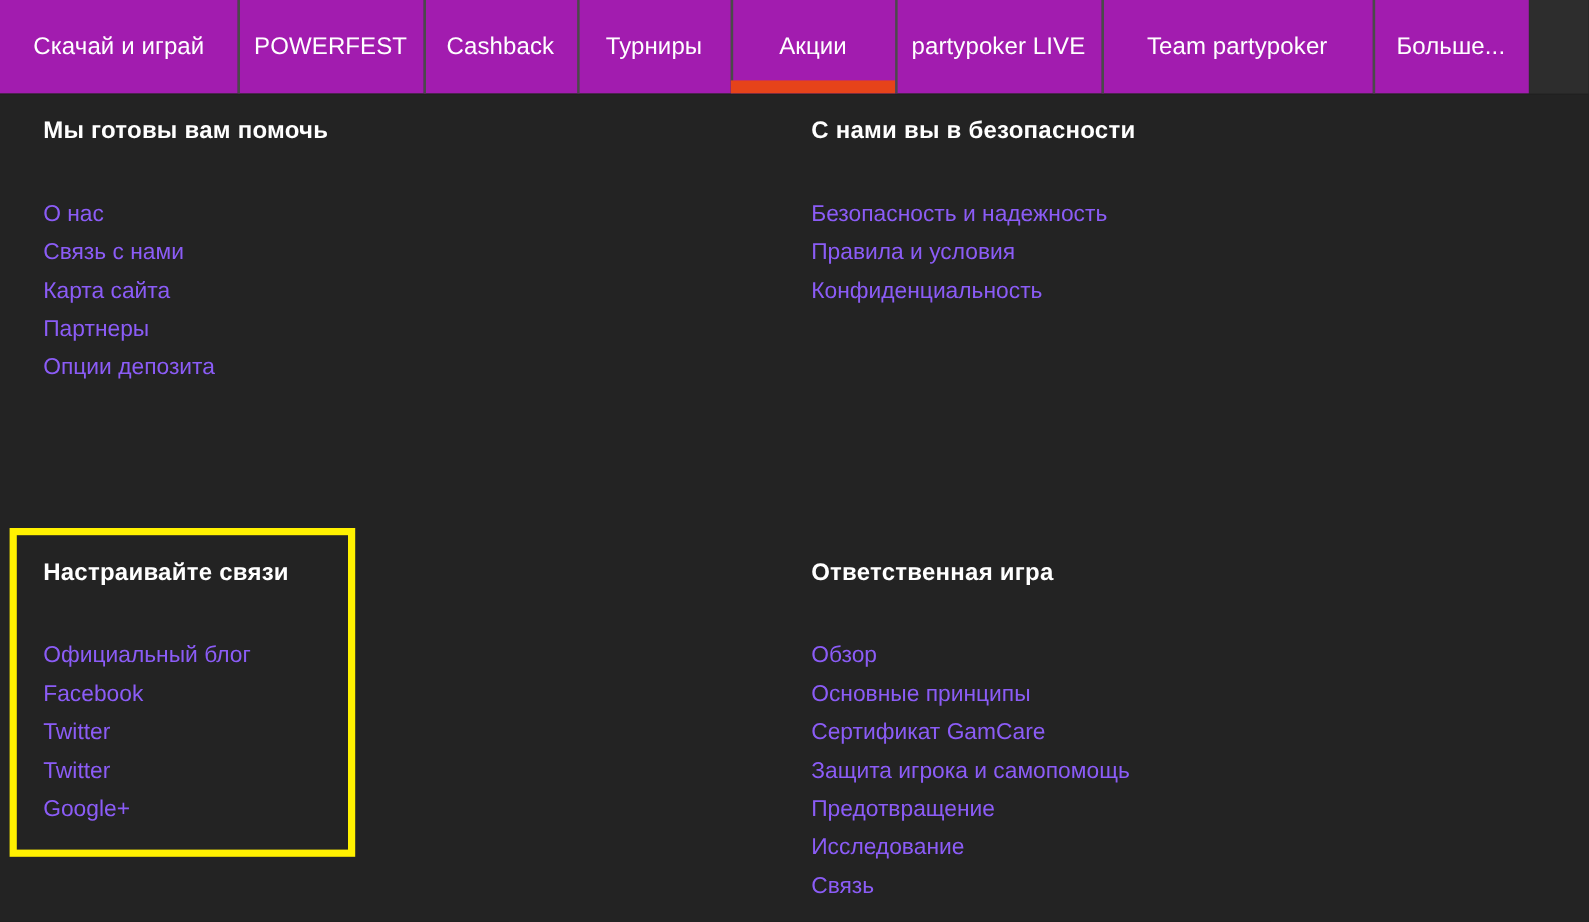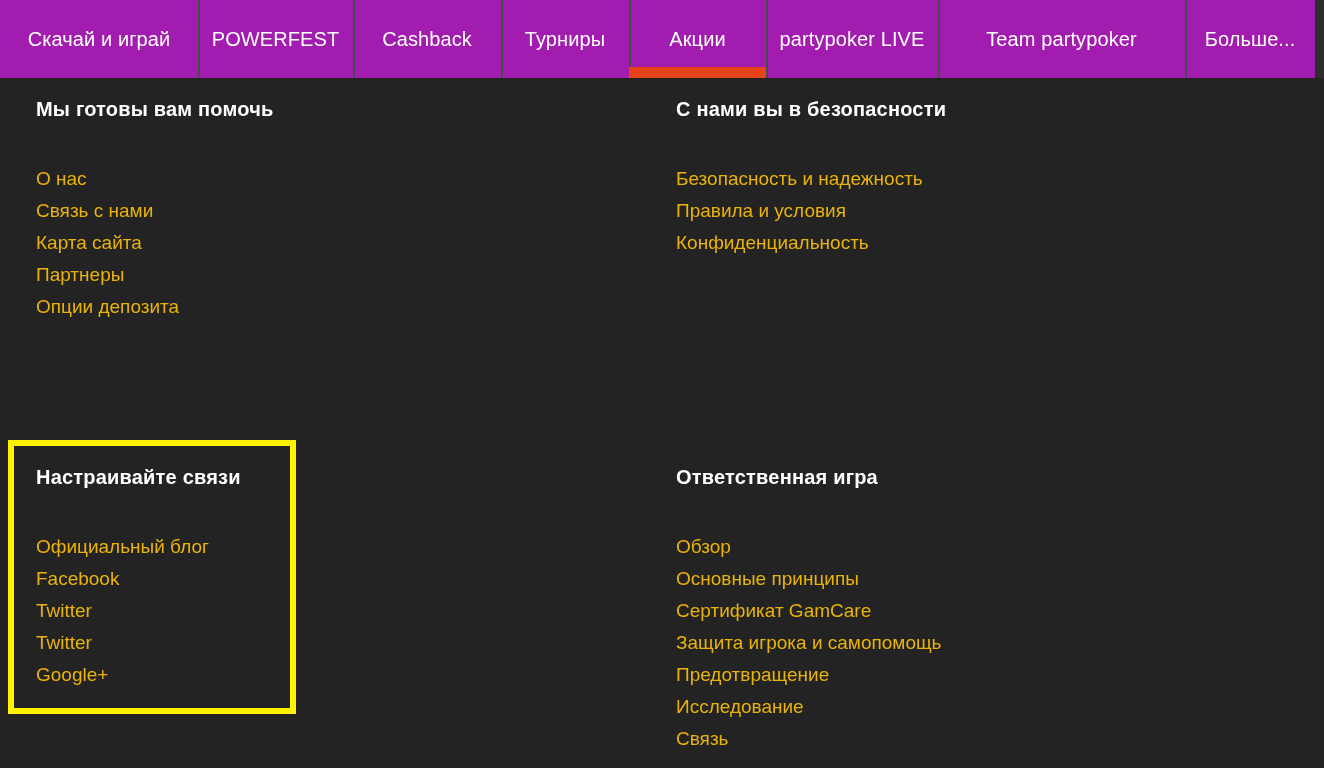--- a/index.html
+++ b/index.html
@@ -72,25 +72,25 @@
     height: 11px;
     background: #e6431a;
   }
 
   .nav-item .nav-underline { display: none; }
   .nav-item.active .nav-underline { display: block; }
 
   
   .nav-w1 { width: 198px; }
   .nav-w2 { width: 155px; }
-  .nav-w3 { width: 148px; }
+  .nav-w3 { width: 128px; }
   .nav-w4 { width: 128px; }
   .nav-w5 { width: 137px; }
   .nav-w6 { width: 172px; text-align: center; }
-  .nav-w7 { width: 247px; }
+  .nav-w7 { width: 226px; }
   .nav-w8 { width: 130px; }
 
   
   .footer {
     position: absolute;
     top: 79px;
     left: 0;
     width: 1087px;
     height: 689px;
   }
@@ -106,21 +106,21 @@
     letter-spacing: 0.2px;
     white-space: nowrap;
   }
 
   .col-links {
     list-style: none;
     margin-top: 42px;
   }
 
   .col-links li {
-    color: #eab308;
+    color: #8b5cf6;
     font-size: 19px;
     line-height: 32px;
     white-space: nowrap;
     cursor: pointer;
   }
 
   
   #col-help      { left: 36px;  top: 19px; }
   #col-security  { left: 676px; top: 19px; }
   #col-social    { left: 36px;  top: 387px; }

